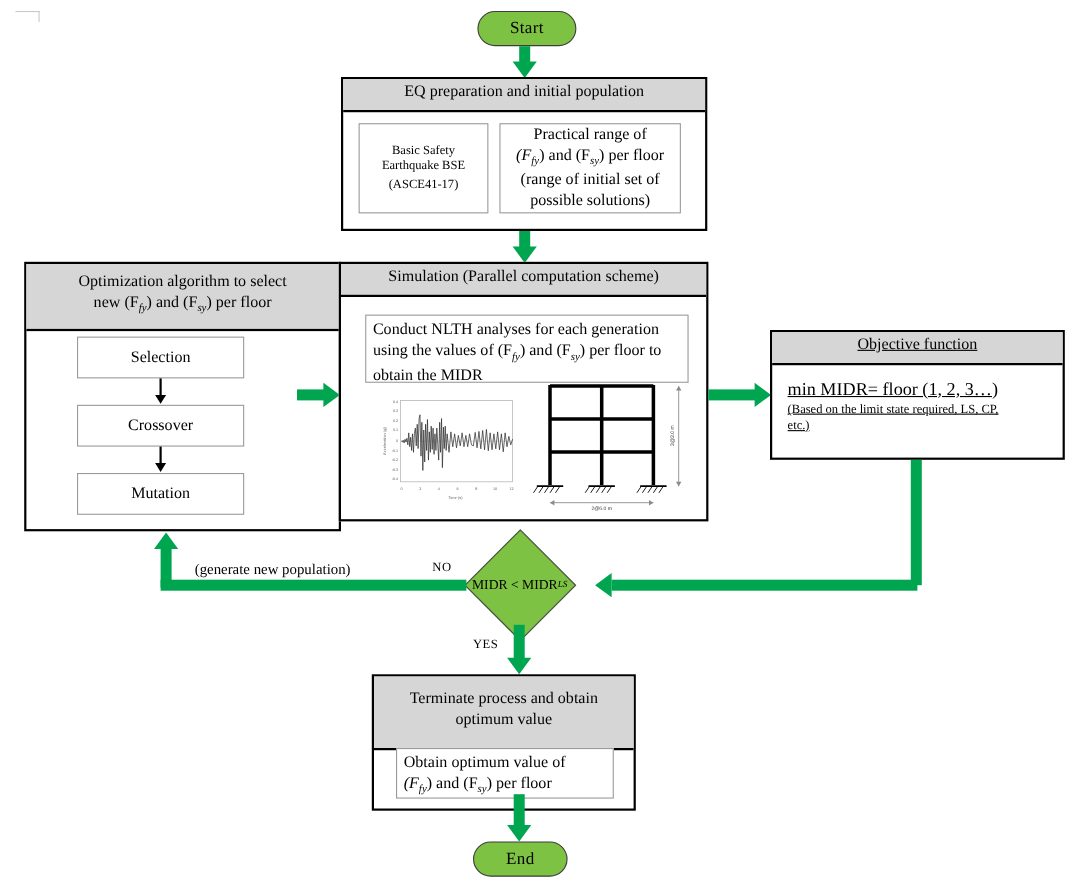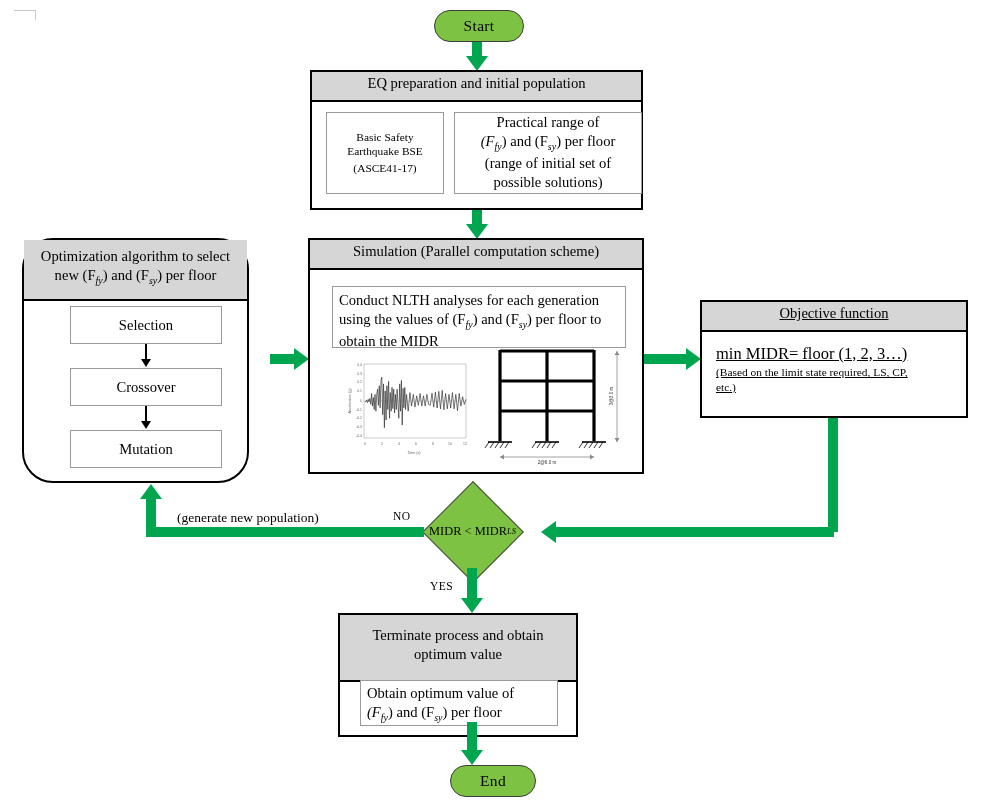--- a/index.html
+++ b/index.html
@@ -131,35 +131,35 @@
   <div class="garrow down abs" style="left:466px; top:56px;"></div>
 
   <div class="procbox abs" style="left:310px; top:70px; width:333px; height:140px;">
     <div class="hdr">EQ preparation and initial population</div>
     <div class="bodyarea" style="display:flex; gap:10px; padding:10px 10px 10px 14px;">
       <div class="subbox centered" style="width:118px; height:82px; flex:none; flex-direction:column;">
         <div class="txt-sm">Basic Safety</div>
         <div class="txt-sm">Earthquake BSE</div>
         <div class="txt-sm" style="margin-top:3px;">(ASCE41-17)</div>
       </div>
-      <div class="subbox centered" style="width:188px; height:82px; flex:none; flex-direction:column;">
+      <div class="subbox centered" style="width:165px; height:82px; flex:none; flex-direction:column;">
         <div class="txt">Practical range of</div>
         <div class="txt">
           <span class="ital">(F</span><sub>fy</sub><span>) and (F</span><sub>sy</sub><span>) per floor</span>
         </div>
         <div class="txt">(range of initial set of</div>
         <div class="txt">possible solutions)</div>
       </div>
     </div>
   </div>
 
   <div class="gline abs" style="left:472px; top:210px; width:10px; height:16px;"></div>
   <div class="garrow down abs" style="left:466px; top:224px;"></div>
 
-  <div class="procbox abs" style="left:22px; top:238px; width:227px; height:245px;border-radius:31px;">
+  <div class="procbox abs" style="left:22px; top:238px; width:288px; height:245px;">
     <div class="hdr" style="height:50px; display:flex; flex-direction:column; align-items:center; justify-content:center;">
       <div>Optimization algorithm to select</div>
       <div>
         <span>new (F</span><sub>fy</sub><span>) and (F</span><sub>sy</sub><span>) per floor</span>
       </div>
     </div>
 
     <div class="subbox centered txt" style="position:absolute; left:46px; top:66px; width:152px; height:38px;">
       <span>Selection</span>
     </div>
@@ -310,17 +310,17 @@
       <div class="txt">Obtain optimum value of</div>
       <div class="txt">
         <span class="ital">(F</span><sub>fy</sub><span>) and (F</span><sub>sy</sub><span>) per floor</span>
       </div>
     </div>
   </div>
 
   <div class="gline abs" style="left:467px; top:722px; width:10px; height:30px;"></div>
   <div class="garrow down abs" style="left:461px; top:750px;"></div>
 
-  <div class="terminator abs" style="left:450px; top:765px; width:86px; height:32px;">
+  <div class="terminator abs" style="left:430px; top:765px; width:86px; height:32px;">
     <span>End</span>
   </div>
 
 </div>
 
 </body></html>

